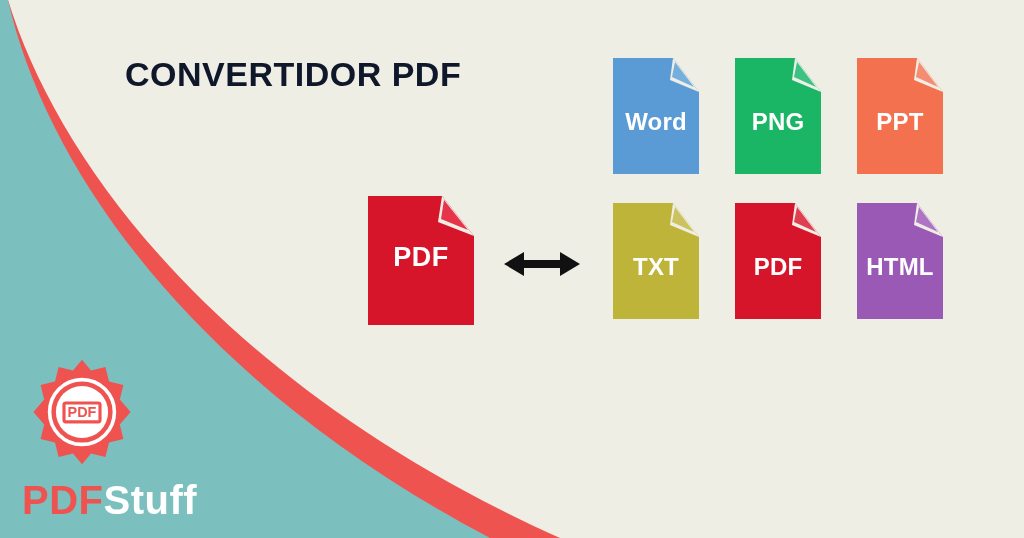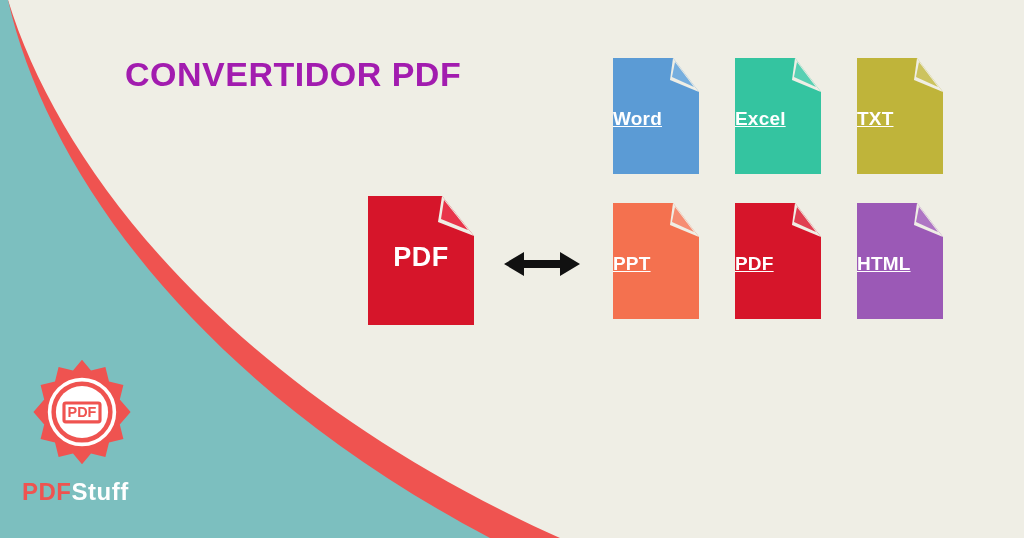--- a/index.html
+++ b/index.html
@@ -27,21 +27,21 @@
   }
 
   
   #headline {
     position: absolute;
     left: 125px;
     top: 55px;
     font-size: 34px;
     font-weight: bold;
     letter-spacing: 0.5px;
-    color: #a21caf;
+    color: #0f172a;
     white-space: nowrap;
     z-index: 5;
   }
 
   
   #main-pdf {
     position: absolute;
     left: 368px;
     top: 196px;
     width: 106px;
@@ -89,43 +89,43 @@
     position: relative;
     width: 86px;
     height: 116px;
   }
   .fmt-tile .docsvg { display:block; width:100%; height:100%; }
   .fmt-tile .doclabel {
     position: absolute;
     left: 0;
     top: 50px;
     width: 100%;
-    font-size: 19px;
+    text-align: center;
+    font-size: 24px;
     font-weight: bold;
     color: #ffffff;
     letter-spacing: 0.2px;
-    text-decoration: underline;
   }
 
   
   #brand {
     position: absolute;
     left: 22px;
     top: 358px;
     width: 190px;
     z-index: 6;
   }
   #brand-mark {
     width: 108px;
     height: 108px;
     margin-left: 6px;
   }
   #brand-wordmark {
     margin-top: 8px;
-    font-size: 24px;
+    font-size: 40px;
     font-weight: bold;
     letter-spacing: 0.5px;
     white-space: nowrap;
   }
   #brand-wordmark .w1 { color: #ef5350; }
   #brand-wordmark .w2 { color: #ffffff; }
 </style>
 </head>
 <body>
 
@@ -160,47 +160,47 @@
     <div class="fmt-tile">
       <svg class="docsvg" viewBox="0 0 86 116">
         <path d="M 0 0 L 60 0 L 86 34 L 86 116 L 0 116 Z" fill="#5b9bd5"></path>
         <path d="M 60 0 L 86 34 L 57 22 Z" fill="#efeee5"></path>
         <path d="M 62 4 L 81 29 L 59 19 Z" fill="#76aede"></path>
       </svg>
       <div class="doclabel">Word</div>
     </div>
 
 
-
-    <div class="fmt-tile">
-      <svg class="docsvg" viewBox="0 0 86 116">
-        <path d="M 0 0 L 60 0 L 86 34 L 86 116 L 0 116 Z" fill="#34c4a0"></path>
-        <path d="M 60 0 L 86 34 L 57 22 Z" fill="#efeee5"></path>
-        <path d="M 62 4 L 81 29 L 59 19 Z" fill="#57d0b3"></path>
-      </svg>
-      <div class="doclabel">Excel</div>
-    </div>
-
+    <div class="fmt-tile">
+      <svg class="docsvg" viewBox="0 0 86 116">
+        <path d="M 0 0 L 60 0 L 86 34 L 86 116 L 0 116 Z" fill="#1bb566"></path>
+        <path d="M 60 0 L 86 34 L 57 22 Z" fill="#efeee5"></path>
+        <path d="M 62 4 L 81 29 L 59 19 Z" fill="#3ec283"></path>
+      </svg>
+      <div class="doclabel">PNG</div>
+    </div>
+
+
+
+    <div class="fmt-tile">
+      <svg class="docsvg" viewBox="0 0 86 116">
+        <path d="M 0 0 L 60 0 L 86 34 L 86 116 L 0 116 Z" fill="#f4714f"></path>
+        <path d="M 60 0 L 86 34 L 57 22 Z" fill="#efeee5"></path>
+        <path d="M 62 4 L 81 29 L 59 19 Z" fill="#f68d72"></path>
+      </svg>
+      <div class="doclabel">PPT</div>
+    </div>
 
     <div class="fmt-tile">
       <svg class="docsvg" viewBox="0 0 86 116">
         <path d="M 0 0 L 60 0 L 86 34 L 86 116 L 0 116 Z" fill="#bfb43a"></path>
         <path d="M 60 0 L 86 34 L 57 22 Z" fill="#efeee5"></path>
         <path d="M 62 4 L 81 29 L 59 19 Z" fill="#ccc35f"></path>
       </svg>
       <div class="doclabel">TXT</div>
-    </div>
-
-    <div class="fmt-tile">
-      <svg class="docsvg" viewBox="0 0 86 116">
-        <path d="M 0 0 L 60 0 L 86 34 L 86 116 L 0 116 Z" fill="#f4714f"></path>
-        <path d="M 60 0 L 86 34 L 57 22 Z" fill="#efeee5"></path>
-        <path d="M 62 4 L 81 29 L 59 19 Z" fill="#f68d72"></path>
-      </svg>
-      <div class="doclabel">PPT</div>
     </div>
 
     <div class="fmt-tile">
       <svg class="docsvg" viewBox="0 0 86 116">
         <path d="M 0 0 L 60 0 L 86 34 L 86 116 L 0 116 Z" fill="#d6152a"></path>
         <path d="M 60 0 L 86 34 L 57 22 Z" fill="#efeee5"></path>
         <path d="M 62 4 L 81 29 L 59 19 Z" fill="#e03f51"></path>
       </svg>
       <div class="doclabel">PDF</div>
     </div>

